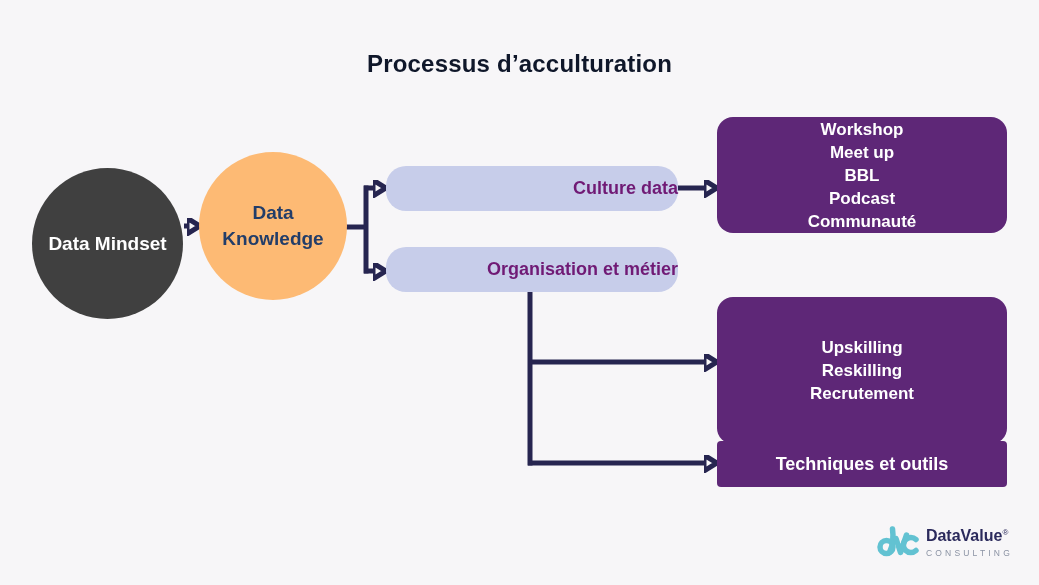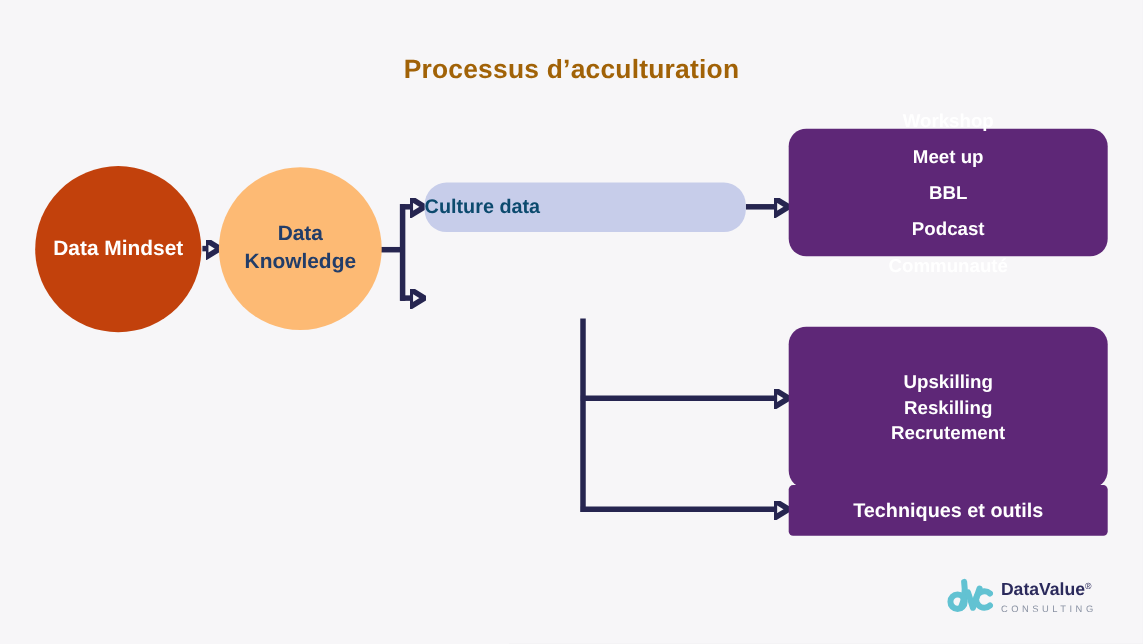--- a/index.html
+++ b/index.html
@@ -16,57 +16,57 @@
   }
   .title {
     position: absolute;
     top: 50px;
     left: 0;
     width: 100%;
     text-align: center;
     font-size: 24px;
     font-weight: 700;
     letter-spacing: 0.2px;
-    color: #a16207;
+    color: #0f172a;
   }
   .circle {
     position: absolute;
     border-radius: 50%;
     display: flex;
     align-items: center;
     justify-content: center;
     text-align: center;
     font-size: 19px;
     font-weight: 600;
     line-height: 1.35;
   }
   .circle-mindset {
-    left: 32px; top: 151px;
+    left: 32px; top: 168px;
     width: 151px; height: 151px;
-    background: #c2410c;
+    background: #404040;
     color: #ffffff;
   }
   .circle-knowledge {
     left: 199px; top: 152px;
     width: 148px; height: 148px;
     background: #fdba74;
     color: #223d69;
   }
   .circle .lbl { width: 120px; }
   .axis-box {
     position: absolute;
     left: 386px;
     width: 292px;
     height: 45px;
     background: #c7cdea;
     border-radius: 20px;
     display: flex;
     align-items: center;
-    justify-content: flex-start;
-    color: #0c4a6e;
+    justify-content: flex-end;
+    color: #701a75;
     font-size: 18px;
     font-weight: 600;
   }
   .axis-culture { top: 166px; }
   .axis-organisation { top: 247px; }
   .outcome-box {
     position: absolute;
     left: 717px;
     width: 290px;
     background: #5e2777;
@@ -74,36 +74,36 @@
     color: #ffffff;
     font-size: 17px;
     font-weight: 600;
     display: flex;
     flex-direction: column;
     align-items: center;
     justify-content: center;
     text-align: center;
     line-height: 23px;
   }
-  .outcome-culture   { top: 117px; height: 116px; gap: 10px; }
+  .outcome-culture   { top: 117px; height: 116px; }
   .outcome-skills    { top: 297px; height: 147px; }
   .outcome-technics  { top: 441px; height: 46px; border-radius: 4px; font-size: 18px; }
   svg.connectors {
     position: absolute;
     left: 0; top: 0;
     pointer-events: none;
   }
   .connectors path, .connectors line {
     stroke: #262550;
     stroke-width: 5;
     fill: none;
   }
   .logo {
     position: absolute;
-    right: 42px;
+    right: 26px;
     top: 522px;
     display: flex;
     align-items: center;
     gap: 7px;
   }
   .logo-text { display: flex; flex-direction: column; }
   .logo-name {
     font-size: 16px;
     font-weight: 700;
     color: #2b2a5c;
@@ -148,20 +148,23 @@
   <div class="circle circle-mindset">
     <span class="lbl">Data Mindset</span>
   </div>
   <div class="circle circle-knowledge">
     <span class="lbl">Data Knowledge</span>
   </div>
 
   <div class="axis-box axis-culture">
     <span>Culture data</span>
   </div>
+  <div class="axis-box axis-organisation">
+    <span>Organisation et métier</span>
+  </div>
 
   <div class="outcome-box outcome-culture">
     <div>Workshop</div>
     <div>Meet up</div>
     <div>BBL</div>
     <div>Podcast</div>
     <div>Communauté</div>
   </div>
   <div class="outcome-box outcome-skills">
     <div>Upskilling</div>

